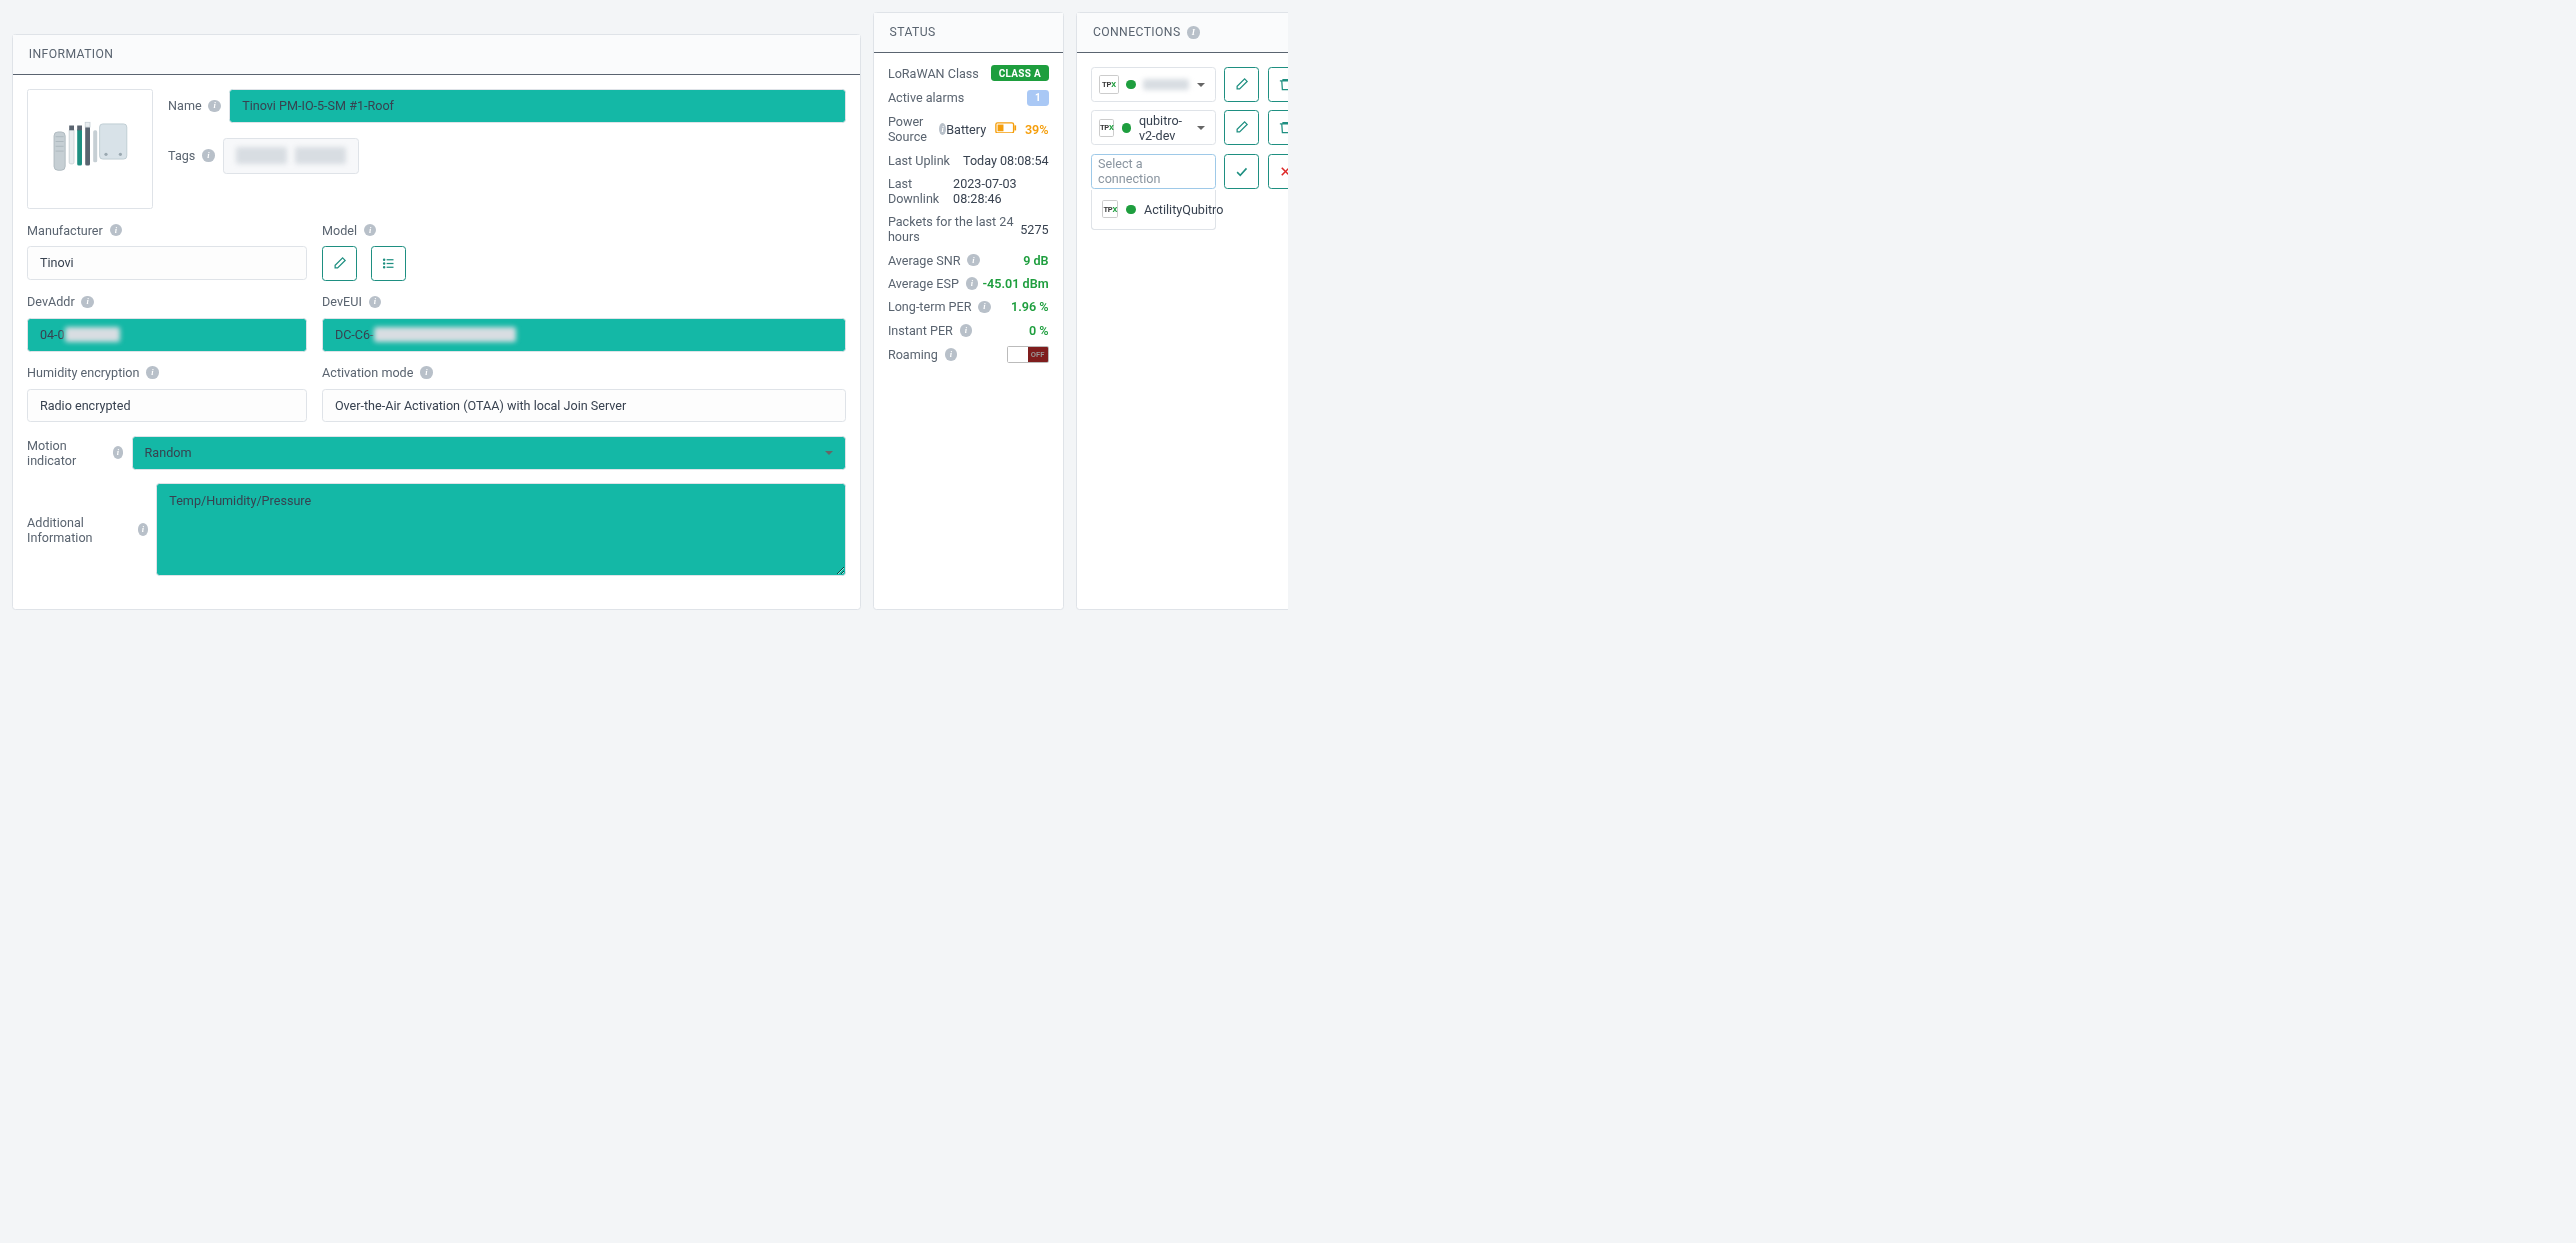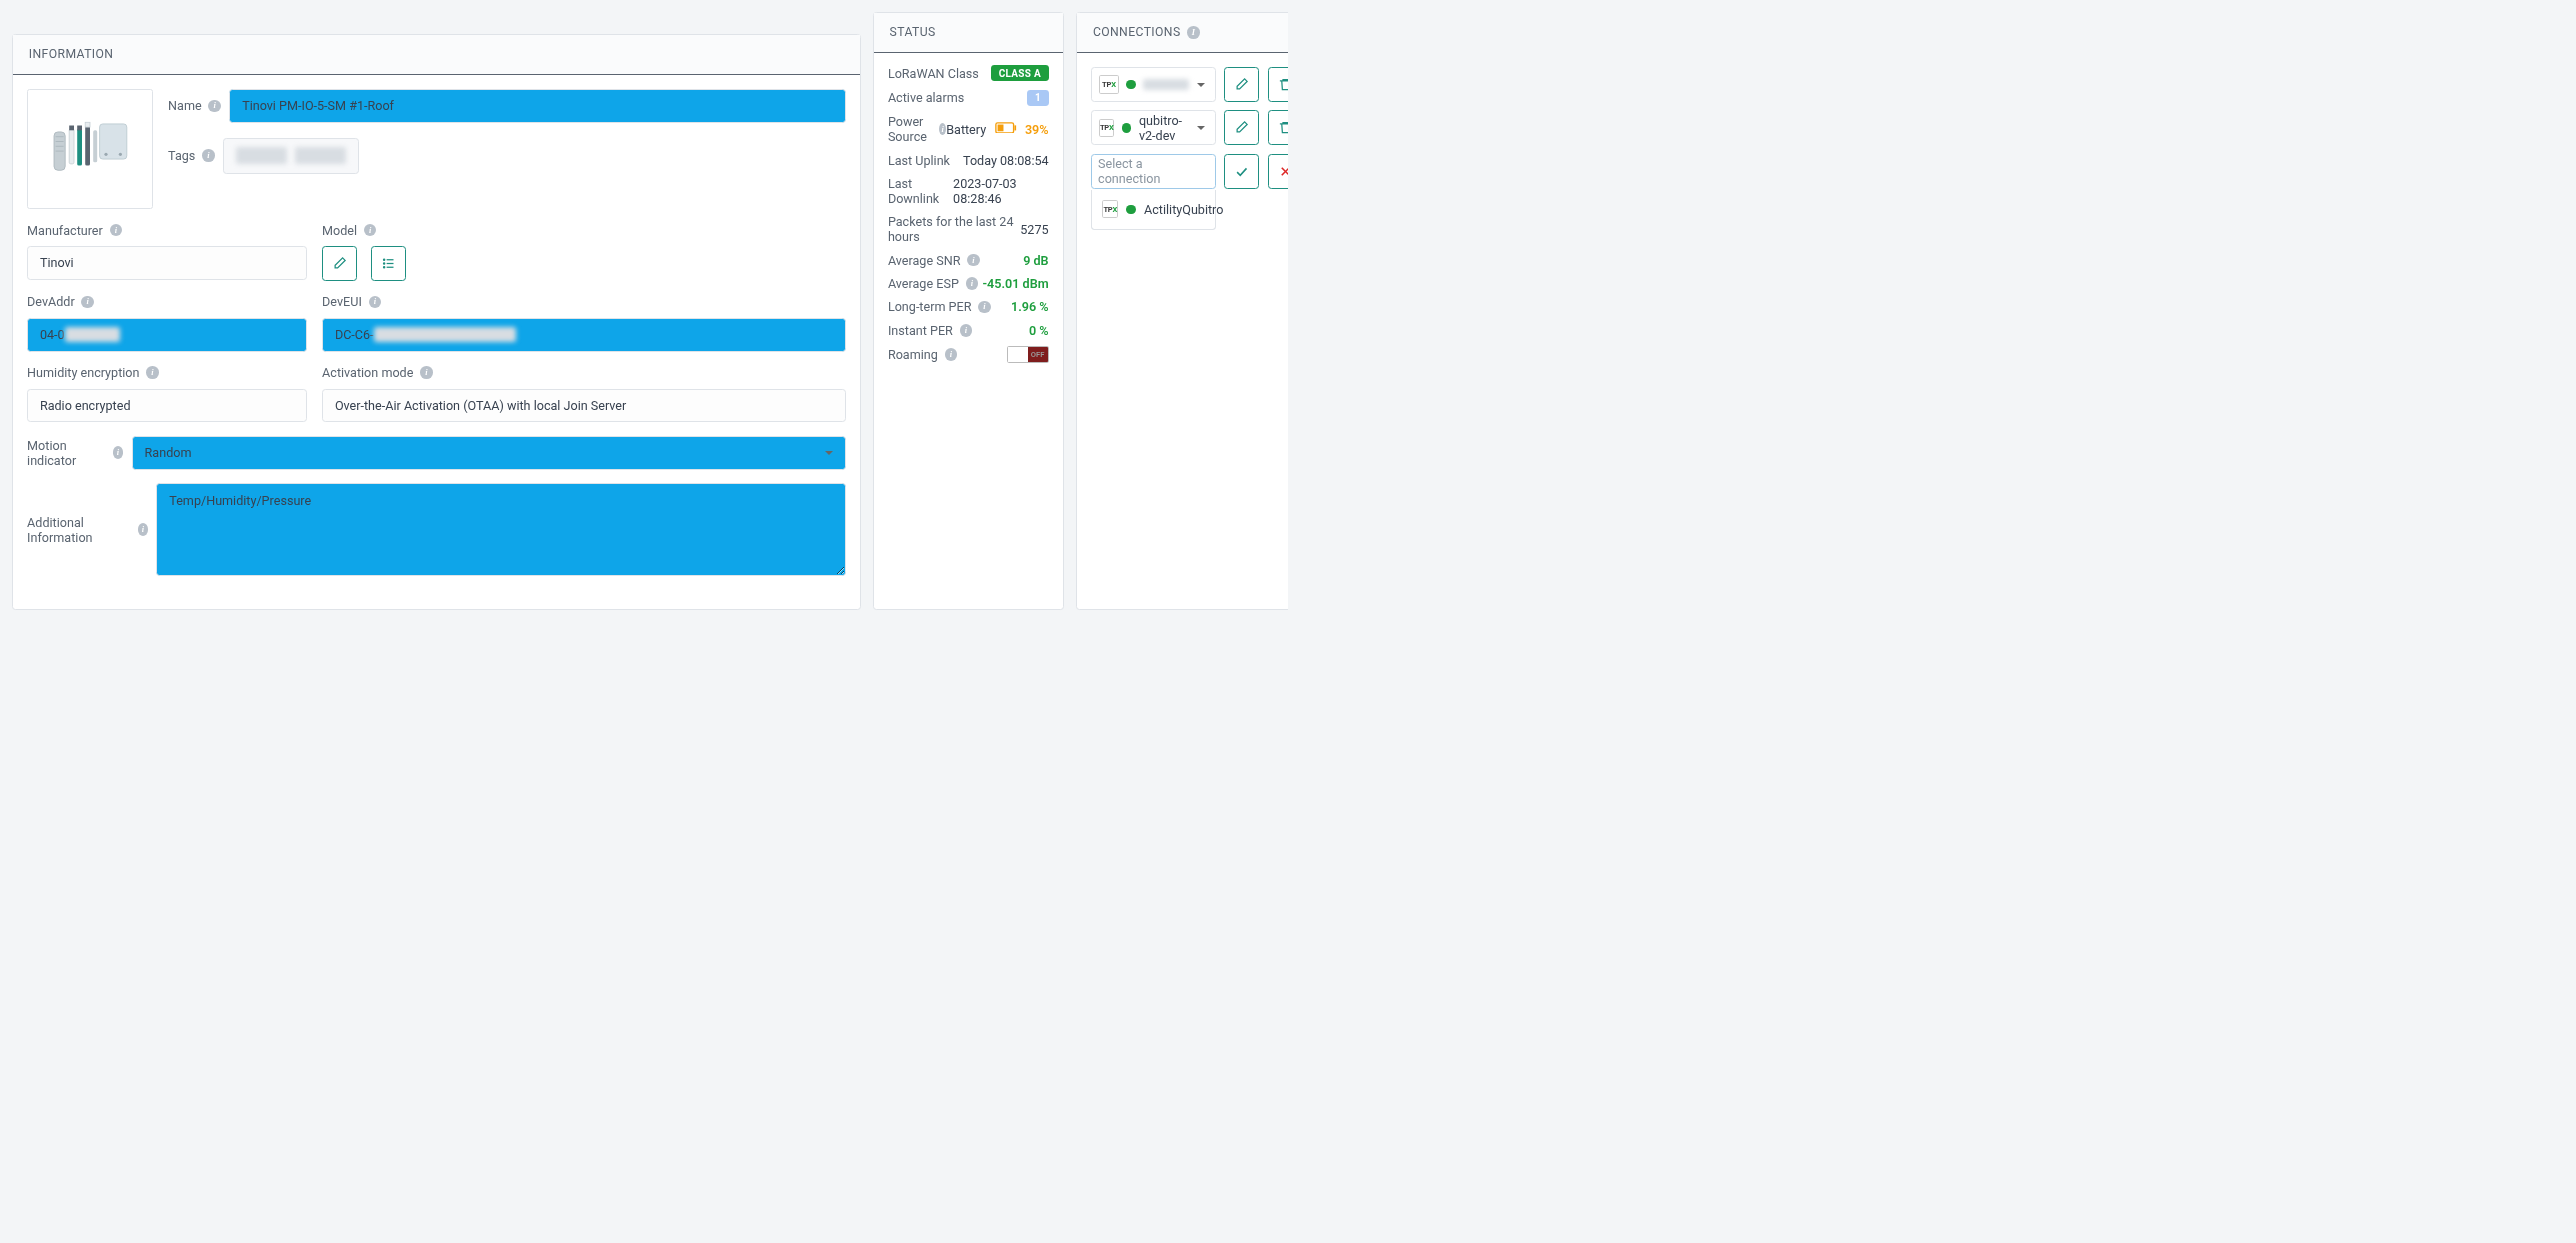--- a/index.html
+++ b/index.html
@@ -78,21 +78,21 @@
     font-size: 8.4px; font-family: Georgia, serif; font-style: italic; font-weight: bold;
     cursor: help;
   }
   .text-input, .select-input, .textarea-input {
     width: 100%;
     border: 0.8px solid var(--border-gray);
     border-radius: 3.4px;
     padding: 8.4px 11.8px;
     font-size: 12.6px;
     color: var(--text-dark);
-    background: #0ea5e9;
+    background: #14b8a6;
     font-family: inherit;
   }
   .text-input[readonly] { background: #fdfdfd; }
   .textarea-input { resize: vertical; min-height: 93px; }
   .select-input { position: relative; display: flex; align-items: center; justify-content: space-between; cursor: pointer; }
   .caret {
     width: 0; height: 0;
     border-left: 4.2px solid transparent; border-right: 4.2px solid transparent;
     border-top: 4.2px solid #666;
   }

